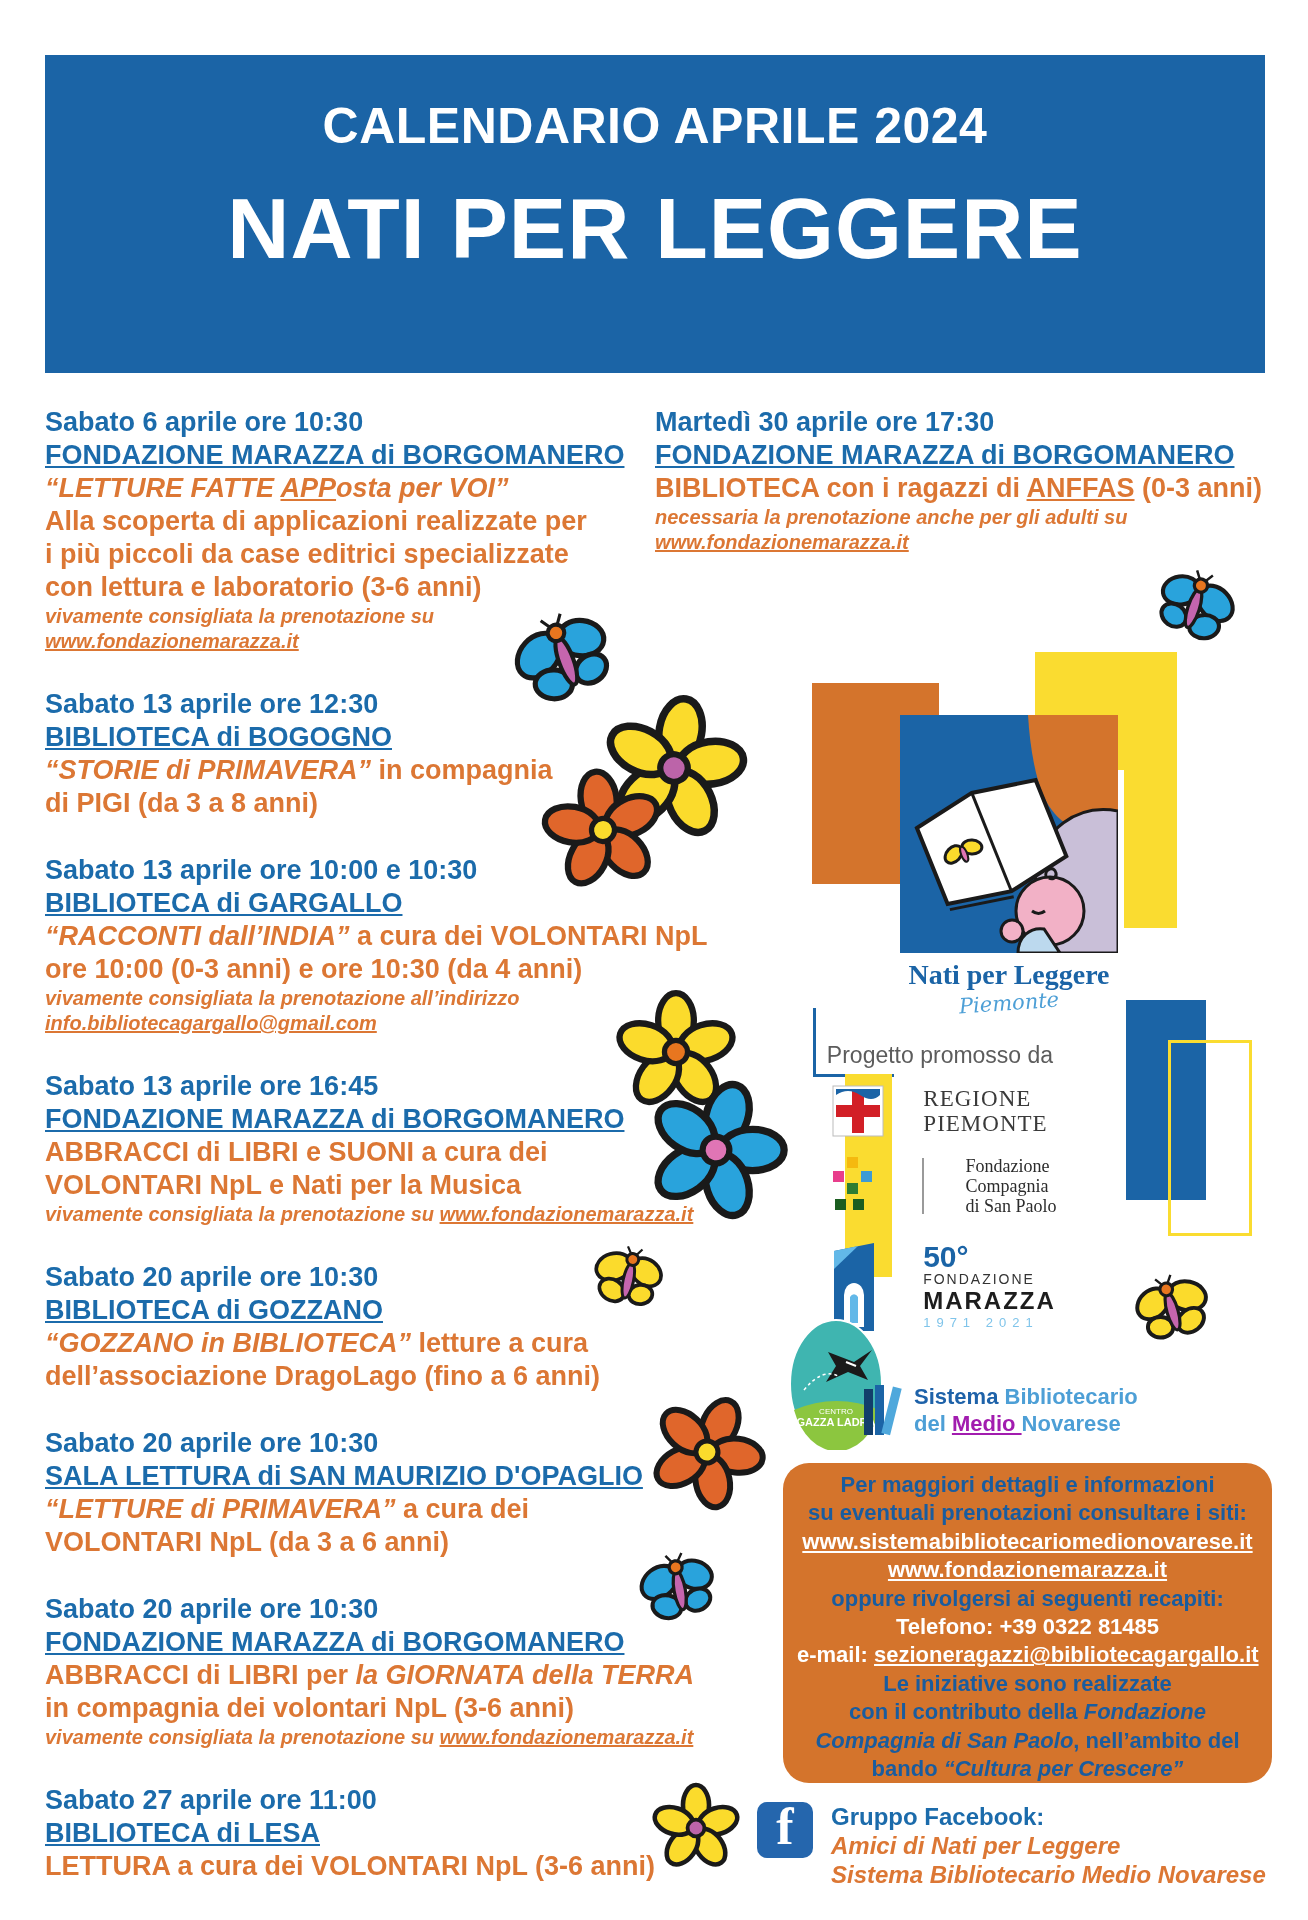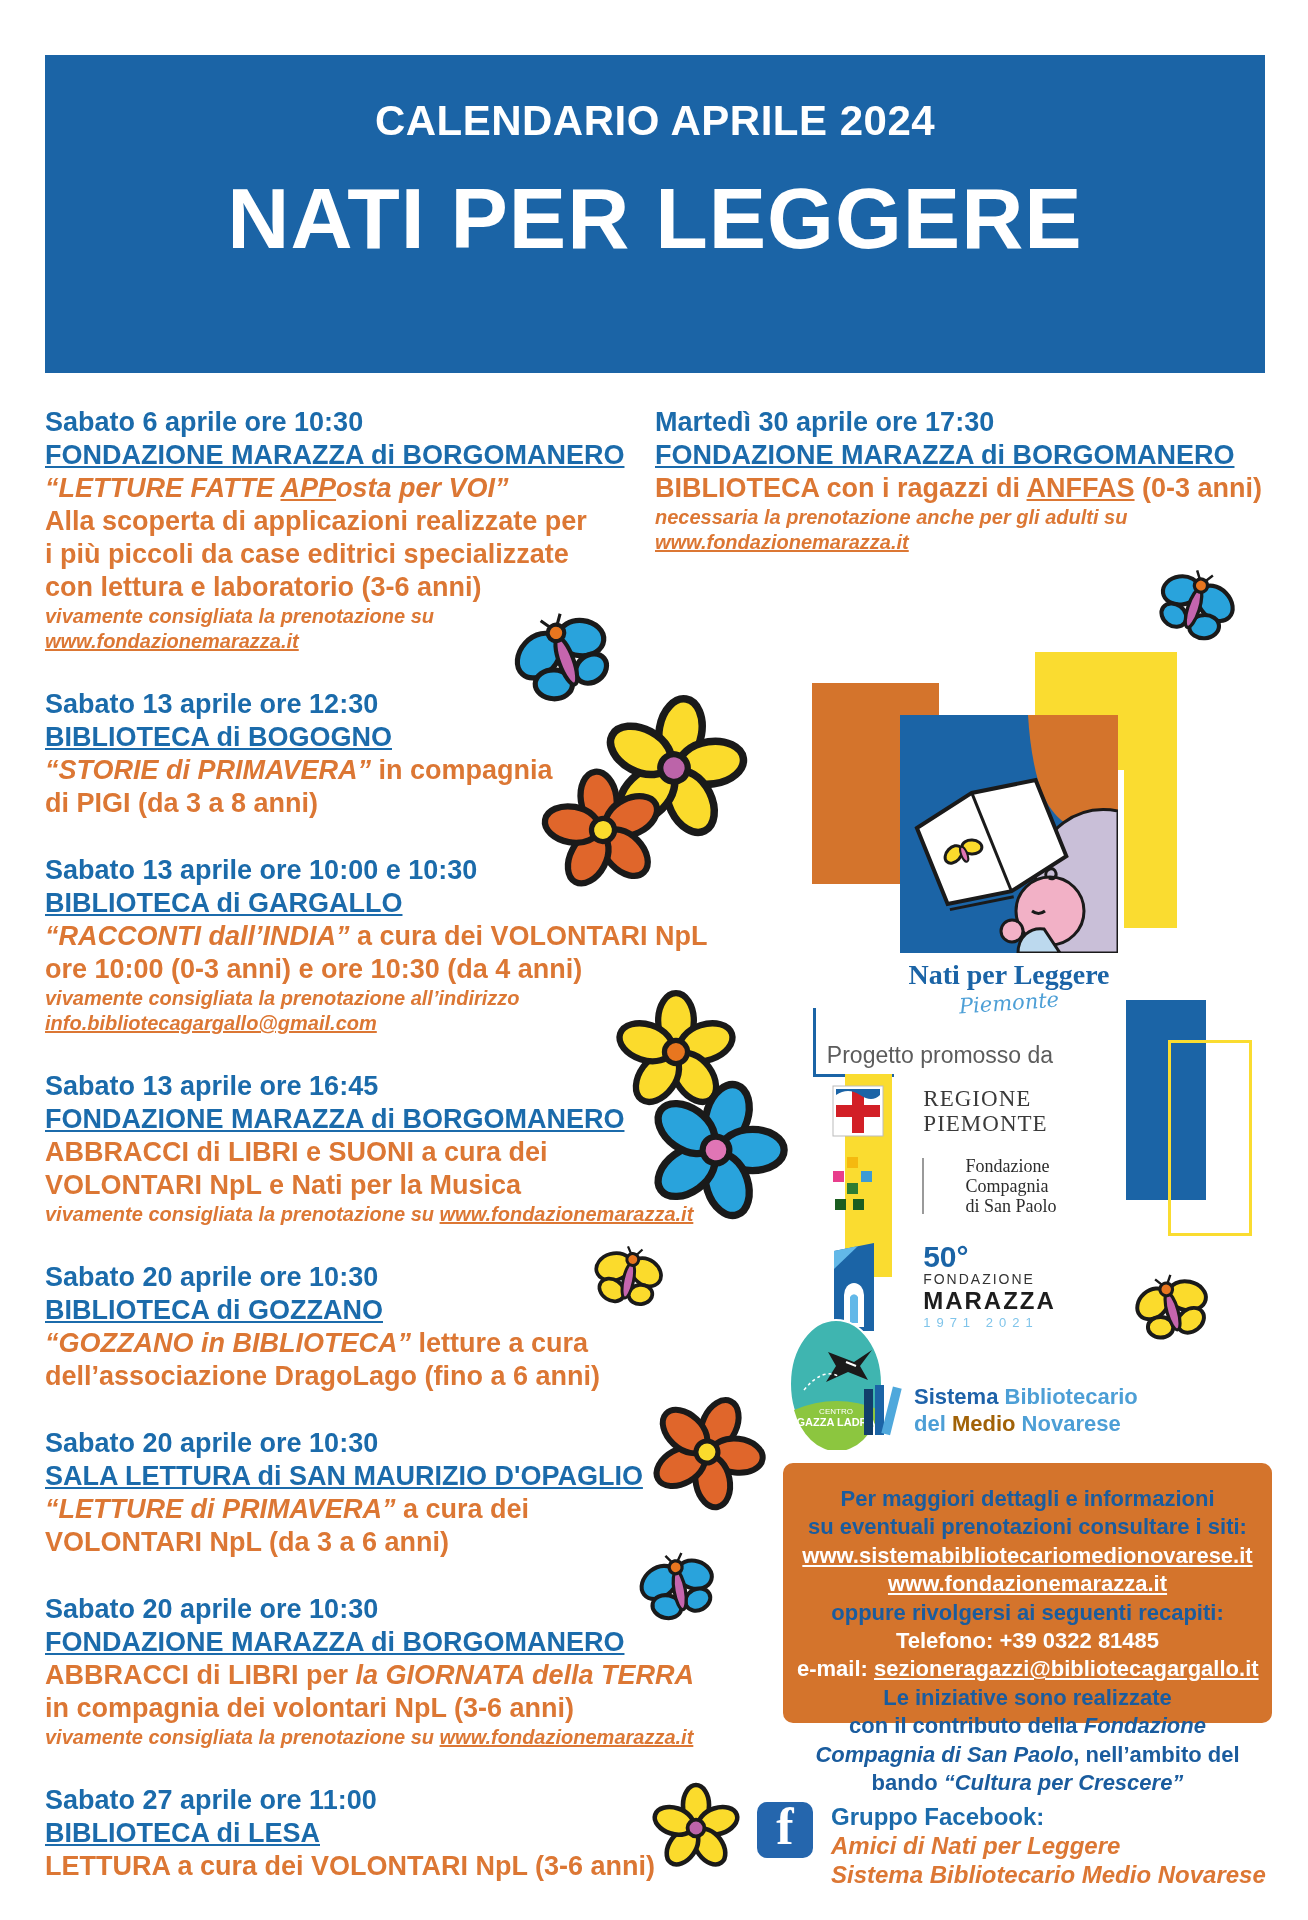--- a/index.html
+++ b/index.html
@@ -1,21 +1,21 @@
 <!DOCTYPE html>
 <html><head>
 <meta charset="utf-8">
 <style>
   html,body{margin:0;padding:0;background:#fff;}
   .page{position:relative;width:1308px;height:1920px;background:#ffffff;overflow:hidden;
         font-family:"Liberation Sans",sans-serif;}
   
   .banner{position:absolute;left:45px;top:55px;width:1220px;height:318px;background:#1b64a6;
           color:#fff;text-align:center;}
-  .banner .kicker{margin-top:42px;font-size:42px;font-weight:bold;letter-spacing:.5px;}
+  .banner .kicker{margin-top:42px;font-size:50px;font-weight:bold;letter-spacing:.5px;}
   .banner .title{margin-top:24px;font-size:86px;font-weight:bold;letter-spacing:1px;}
   .banner .subtitle{margin-top:26px;font-size:35px;font-weight:bold;}
   
   .col{position:absolute;}
   .col-left{left:45px;top:406px;width:660px;}
   .col-right{left:655px;top:406px;width:640px;}
   .event{margin:0 0 34px 0;}
   .event .ln{font-size:27px;font-weight:bold;line-height:33px;white-space:nowrap;}
   .event .date{color:#1b6bab;}
   .event .venue{color:#1b6bab;text-decoration:underline;}
@@ -47,22 +47,22 @@
   .sanpaolo-text{font-size:18px;color:#2c2c2c;line-height:20px;}
   .marazza-text{margin-left:12px;text-align:left;}
   .marazza-50{font-size:30px;font-weight:bold;color:#1b64a6;line-height:28px;}
   .marazza-fond{font-size:14px;color:#333;letter-spacing:2px;line-height:17px;}
   .marazza-name{font-size:24px;font-weight:bold;color:#1d1d1d;letter-spacing:2px;line-height:26px;}
   .marazza-years{font-size:13px;color:#7fc4ea;letter-spacing:6px;line-height:18px;}
   .gazza{position:absolute;left:788px;top:1318px;width:97px;height:132px;}
   .sbn-row{position:absolute;left:862px;top:1383px;display:flex;align-items:center;}
   .sbn-text{margin-left:10px;font-size:22px;font-weight:bold;line-height:27px;}
   
-  .info-box{position:absolute;left:783px;top:1463px;width:489px;height:260px;background:#d4742c;
-            border-radius:10px;box-sizing:border-box;padding:22px 14px;text-align:center;}
+  .info-box{position:absolute;left:783px;top:1463px;width:489px;height:320px;background:#d4742c;
+            border-radius:26px;box-sizing:border-box;padding:8px 14px;text-align:center;}
   .info-box .bx{font-size:22px;font-weight:bold;line-height:28.4px;white-space:nowrap;}
   .bx .c-blue{color:#1a5c9e;}
   .bx .c-white{color:#ffffff;}
   
   .fb{position:absolute;left:757px;top:1802px;display:flex;}
   .fb-icon{width:56px;height:56px;border-radius:10px;background:#2566ad;color:#fff;
            font-family:"Liberation Serif",serif;font-weight:bold;font-size:52px;line-height:50px;text-align:center;}
   .fb-text{margin-left:18px;}
   .fb-label{font-size:24px;font-weight:bold;color:#1b6bab;line-height:29px;}
   .fb-line{font-size:24px;font-weight:bold;font-style:italic;color:#dc7734;line-height:29px;}
@@ -174,21 +174,21 @@
   <div class="sbn-row">
     <svg width="42" height="54" viewBox="0 0 42 54">
       <rect x="2" y="6" width="9" height="46" fill="#123e6b"></rect>
       <rect x="13" y="2" width="9" height="50" fill="#1b64a6"></rect>
       <g transform="rotate(14 30 28)">
           <rect x="25" y="4" width="9" height="48" fill="#4fa8dc"></rect>
         </g>
     </svg>
     <div class="sbn-text">
       <div id="sbn-line1"><span style="color: rgb(30, 98, 169);">Sistema </span><span style="color: rgb(77, 159, 214);">Bibliotecario</span></div>
-      <div id="sbn-line2"><span style="color: rgb(77, 159, 214);">del </span><span style="color: #a16207;">Medio </span><span style="color: rgb(77, 159, 214);">Novarese</span></div>
+      <div id="sbn-line2"><span style="color: rgb(77, 159, 214);">del </span><span style="color: #a21caf; text-decoration: underline;">Medio </span><span style="color: rgb(77, 159, 214);">Novarese</span></div>
     </div>
   </div>
 
   <section class="col col-left" id="events-left">
       <article class="event">
         <div class="ln date">Sabato 6 aprile ore 10:30</div>
         <div class="ln venue">FONDAZIONE MARAZZA di BORGOMANERO</div>
         <div class="ln body"><span class="seg-i ">“LETTURE FATTE </span><span class="seg-i seg-u">APP</span><span class="seg-i ">osta per VOI”</span></div>
         <div class="ln body"><span>Alla scoperta di applicazioni realizzate per</span></div>
         <div class="ln body"><span>i più piccoli da case editrici specializzate</span></div>

